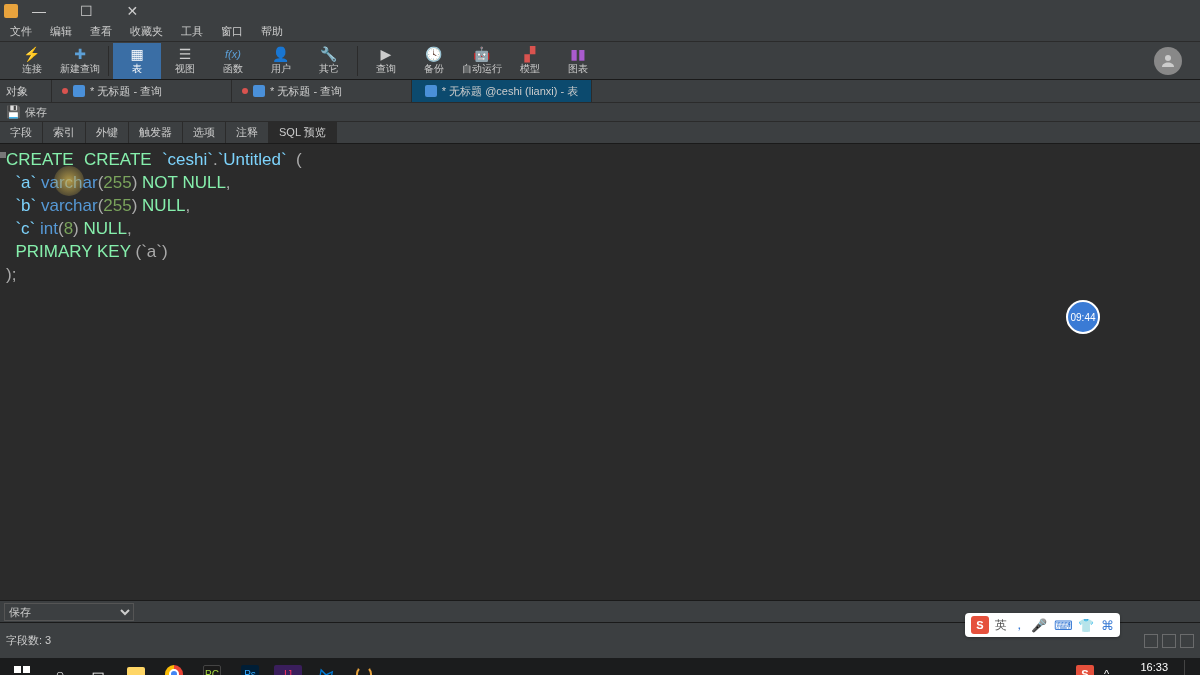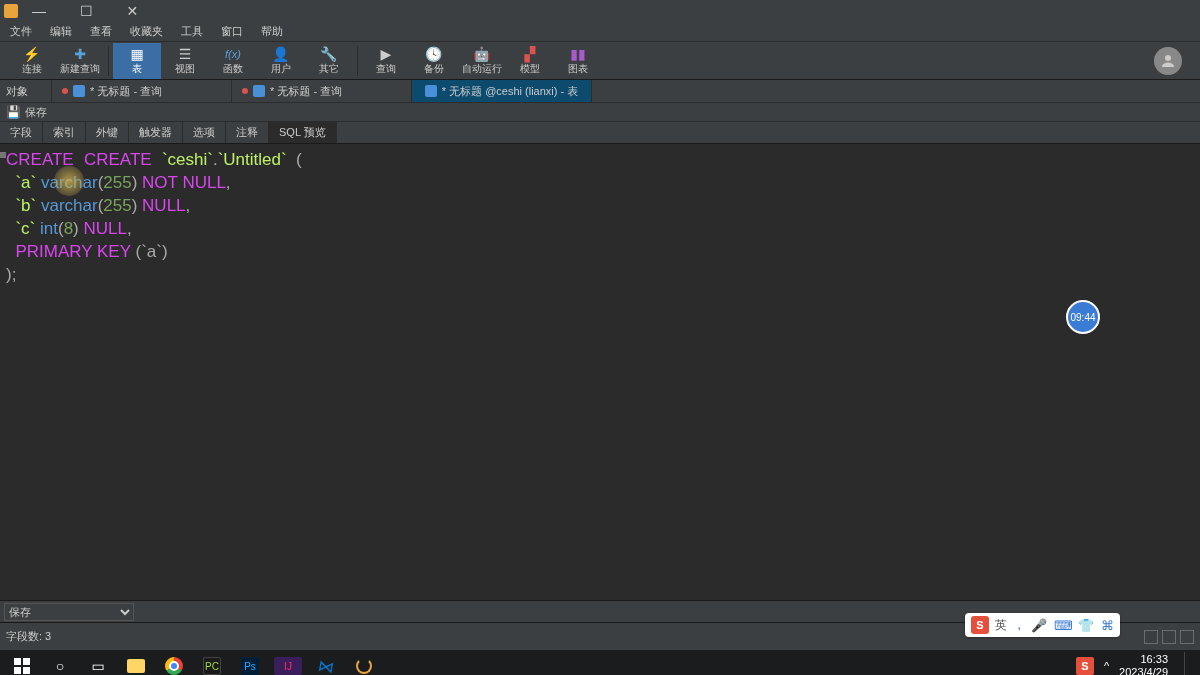--- a/index.html
+++ b/index.html
@@ -31,39 +31,39 @@
 
 .save-row { height: 20px; background: #3c3f41; display: flex; align-items: center; padding-left: 6px; font-size: 11px; color: #ccc; border-top: 1px solid #2b2b2b; border-bottom: 1px solid #2b2b2b; gap: 4px; }
 .save-row .save-icon { color: #4a90d9; font-size: 12px; }
 
 .subtabs { height: 22px; background: #3c3f41; display: flex; align-items: stretch; font-size: 11px; border-bottom: 1px solid #1a1a1a; }
 .subtabs .st { padding: 0 10px; display: flex; align-items: center; color: #ccc; cursor: pointer; border-right: 1px solid #2b2b2b; }
 .subtabs .st.active { background: #2b2b2b; border-bottom: 1px solid #2b2b2b; }
 
 .editor { background: #2b2b2b; font-family: Consolas, monospace; font-size: 17px; padding: 4px 6px; line-height: 22px; white-space: pre; position: relative; height: 456px; overflow: hidden; }
 .editor .gutter-dot { position: absolute; left: 0; top: 8px; width: 6px; height: 6px; background: #777; }
-.kw-blue { color: #d946ef; }
-.kw-ident { color: #bef264; margin-top: 10px; }
+.kw-blue { color: #86efac; }
+.kw-ident { color: #7dd3fc; margin-top: 10px; }
 .kw-num { color: #7aa35c; }
 .kw-punc { color: #aaa; }
 .kw-type { color: #5699d6; }
 
 .cursor-spot { position: absolute; top: 22px; left: 54px; width: 30px; height: 30px; border-radius: 50%; background: radial-gradient(circle, rgba(210,180,80,0.8), rgba(210,180,80,0)); pointer-events: none; }
 
 .badge-clock { position: absolute; top: 300px; right: 100px; width: 34px; height: 34px; border-radius: 50%; background: #3a7bd5; border: 2px solid #fff; display:flex; align-items:center; justify-content:center; font-size:10px; color:#fff; }
 
 .dropdown-row { height: 22px; background: #3c3f41; display: flex; align-items: center; border-top: 1px solid #1a1a1a; }
 .dropdown-row select { background: #3c3f41; color: #ccc; border: 1px solid #555; font-size: 11px; height: 18px; width: 130px; margin-left: 4px; }
 
 .ime-bar { position: absolute; bottom: 38px; right: 80px; height: 24px; background: #fff; border-radius: 4px; display: flex; align-items: center; padding: 0 6px; gap: 6px; font-size: 12px; box-shadow: 0 1px 3px rgba(0,0,0,0.3); }
 .ime-bar .s-logo { width: 18px; height: 18px; background: #e5503c; color: #fff; display:flex; align-items:center; justify-content:center; border-radius:3px; font-weight:bold; font-size:11px; }
 .ime-bar .ime-icon { color: #3a7bd5; font-size: 13px; }
 .ime-bar .txt { color: #555; }
 
-.statusbar { height: 28px; background: #3c3f41; display: flex; align-items: center; padding: 0 6px; font-size: 11px; color: #ccc; border-top: 1px solid #1a1a1a; }
+.statusbar { height: 36px; background: #3c3f41; display: flex; align-items: center; padding: 0 6px; font-size: 11px; color: #ccc; border-top: 1px solid #1a1a1a; }
 .statusbar .flex-spacer { flex: 1; }
 .statusbar .sb-icon { width: 14px; height: 14px; margin-left: 4px; opacity: 0.6; border: 1px solid #888; }
 
 .taskbar { height: 32px; background: #1b1c1d; display: flex; align-items: center; padding: 0 4px; gap: 2px; position: relative; }
 .taskbar .tb-item { width: 36px; height: 28px; display: flex; align-items: center; justify-content: center; cursor: pointer; color: #fff; font-size: 14px; }
 .taskbar .chrome { background: conic-gradient(#ea4335 0 120deg, #34a853 120deg 240deg, #fbbc05 240deg 360deg); width:18px; height:18px; border-radius:50%; position:relative; }
 .taskbar .chrome::after { content:''; position:absolute; inset:4px; background:#4285f4; border-radius:50%; border:2px solid #fff; }
 .taskbar .folder-ic { width:18px; height:14px; background:#ffd666; border-radius:2px; }
 .taskbar .vscode-ic { color:#0078d4; font-size:16px; transform: rotate(10deg); }
 .taskbar .ps-ic { width:18px; height:18px; background:#001e36; color:#31a8ff; font-size:10px; display:flex; align-items:center; justify-content:center; border-radius:2px; }

